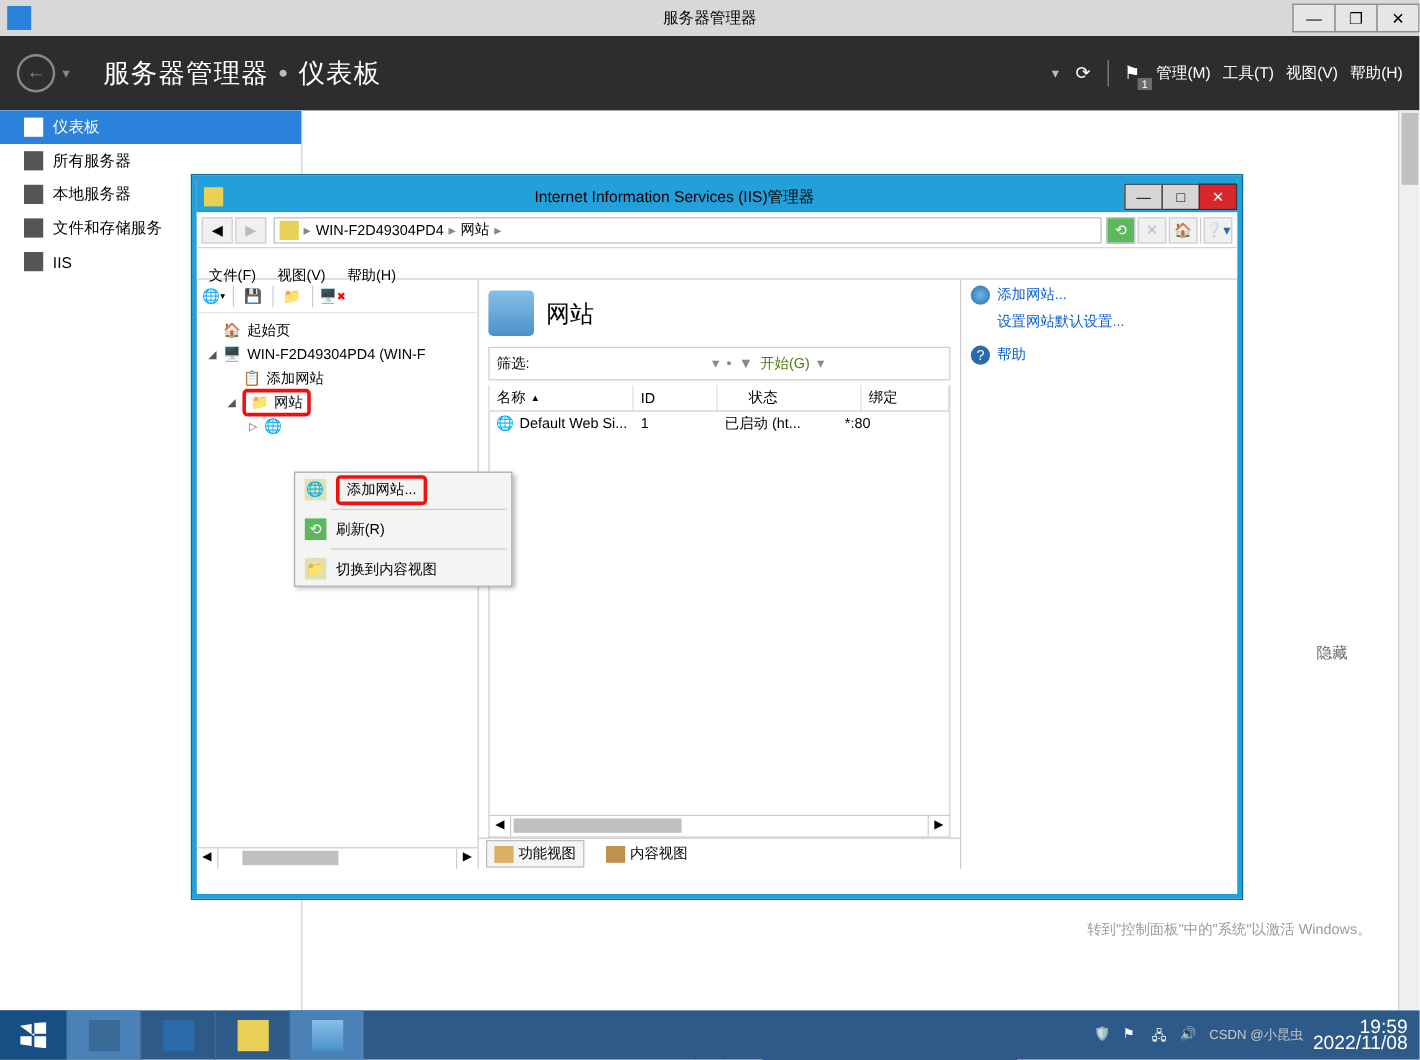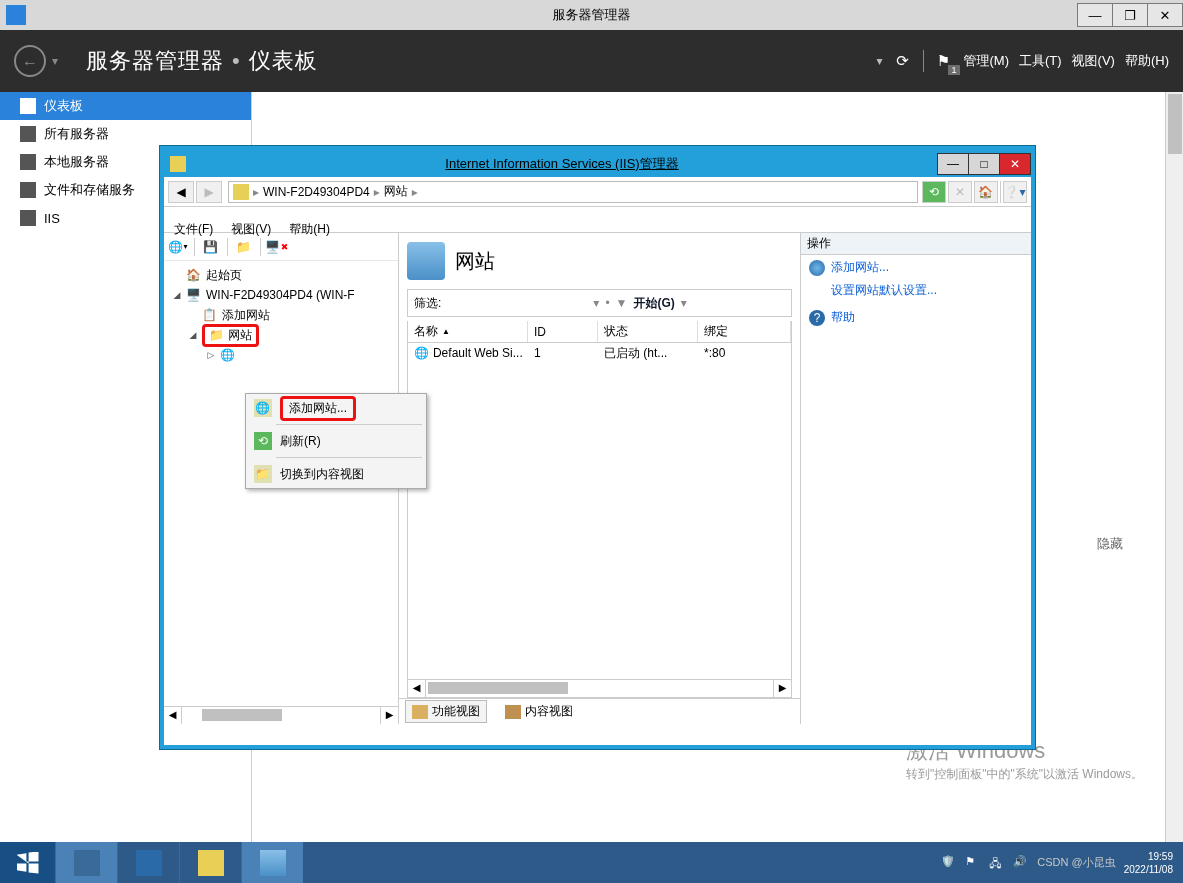--- a/index.html
+++ b/index.html
@@ -36,21 +36,21 @@
 
 .sm-main{flex:1;position:relative;}
 .sm-welcome{padding:14px 26px;font-size:15px;color:#5a5a5a;font-weight:bold;}
 .sm-vscroll{position:absolute;right:0;top:0;bottom:41px;width:18px;background:#efefef;border-left:1px solid #ccc;}
 .sm-vscroll .thumb{width:14px;height:60px;background:#c0c0c0;margin:2px auto;}
 
 
 .iis-window{position:absolute;left:160px;top:146px;width:875px;height:603px;border:4px solid #23a0da;background:#fff;box-shadow:0 0 0 1px #0b6b92;}
 .iis-titlebar{height:27px;background:#23a0da;display:flex;align-items:center;color:#000;}
 .iis-titlebar .icon{width:16px;height:16px;margin-left:6px;background:#e8cf55;}
-.iis-title{flex:1;text-align:center;font-size:13px;text-decoration:underline;}
+.iis-title{flex:1;text-align:center;font-size:13px;}
 .iis-winbtns{display:flex;height:22px;}
 .iis-wb{width:32px;border:1px solid #333;margin-left:-1px;display:flex;align-items:center;justify-content:center;font-size:12px;background:#d6d6d6;}
 .iis-wb.close{background:#d9272e;color:#fff;}
 
 .iis-addrbar{height:30px;border-bottom:1px solid #ccc;display:flex;align-items:center;padding:0 4px;background:#fff;}
 .iis-navbtns{display:flex;gap:2px;margin-right:6px;}
 .iis-navbtn{width:26px;height:22px;border:1px solid #ccc;background:#f0f0f0;display:flex;align-items:center;justify-content:center;}
 .iis-addr-box{flex:1;height:22px;border:1px solid #bbb;display:flex;align-items:center;padding:0 4px;gap:4px;background:#fff;}
 .iis-addr-box .sep{color:#888;}
 .iis-addr-icons{display:flex;gap:2px;margin-left:4px;}
@@ -131,21 +131,21 @@
 
 
 .taskbar{position:absolute;left:0;bottom:0;width:100%;height:41px;background:#2d5a88;display:flex;align-items:stretch;}
 .task-start{width:55px;background:#174f84;display:flex;align-items:center;justify-content:center;}
 .task-start .win{width:22px;height:22px;background:#fff;clip-path:polygon(0 15%,45% 8%,45% 45%,0 45%,0 55%,45% 55%,45% 92%,0 85%,0 45%,55% 45%,55% 5%,100% 0,100% 45%,55% 45%,55% 55%,100% 55%,100% 100%,55% 95%,55% 55%);}
 .task-btn{width:62px;border-left:1px solid #3a6a98;display:flex;align-items:center;justify-content:center;}
 .task-btn.active{background:#4a82b8;}
 .task-btn .ico{width:26px;height:26px;background:#e8b050;}
 .tray{margin-left:auto;display:flex;align-items:center;gap:8px;padding-right:10px;color:#fff;font-size:11px;}
 .tray .tico{width:16px;height:16px;}
-.tray .clock{text-align:right;line-height:13px;font-size:10px;}
+.tray .clock{text-align:right;line-height:13px;font-size:16px;}
 .csdn-mark{color:#c8c8c8;font-size:11px;}
 </style>
 </head>
 <body>
 
 <div class="desk-titlebar">
   <div class="icon"></div>
   <div class="desk-title">服务器管理器</div>
   <div class="desk-winbtns">
     <div class="wb">—</div>
@@ -206,21 +206,20 @@
   </div>
 
   <div class="hidden-btn">隐藏</div>
 
   <div class="bpa">
       <span>BPA 结果</span>
     </div>
   <div class="bpa2"></div>
 
   <div class="watermark">
-    <div class="l1">激活 Windows</div>
     <div class="l2">转到"控制面板"中的"系统"以激活 Windows。</div>
   </div>
 </div>
 
 <div class="iis-window">
   <div class="iis-titlebar">
     <div class="icon"></div>
     <div class="iis-title">Internet Information Services (IIS)管理器</div>
     <div class="iis-winbtns">
       <div class="iis-wb">—</div>
@@ -310,33 +309,33 @@
       <div class="iis-center-head">
         <div class="big-ico"></div>
         <div class="ttl">网站</div>
       </div>
       <div class="iis-filterbar">
         <span>筛选:</span>
         <input class="drop" style="">
         <span style="color:#888;">▾</span>
         <span style="color:#888;">•</span>
         <span class="go">▼</span>
-        <span style="color:#0f172a;font-weight:bold;">开始(G)</span>
+        <span style="color:#4d7c0f;">开始(G)</span>
         <span style="color:#888;">▾</span>
       </div>
       <div class="iis-grid">
         <div class="grid-hdr">
           <div class="gh" style="width:120px;">
               <span>名称</span>
               <span class="sort">▲</span>
             </div>
           <div class="gh" style="width:70px;">
               <span>ID</span>
             </div>
-          <div class="gh" style="width:100px;">
+          <div class="gh" style="width:100px;margin-left:20px;">
               <span>状态</span>
             </div>
           <div class="gh" style="flex:1;">
               <span>绑定</span>
             </div>
         </div>
         <div class="grid-body">
           <div class="grid-row">
             <div class="gc" style="width:120px;display:flex;align-items:center;gap:4px;">
                 <span>🌐</span>
@@ -361,21 +360,20 @@
             <span>功能视图</span>
           </div>
         <div class="vtab">
             <div class="vico" style="background:#c09050;"></div>
             <span>内容视图</span>
           </div>
       </div>
     </div>
 
     <div class="iis-right">
-      <div class="iis-panel-hdr">操作</div>
       <div class="lnk">
           <div class="lico" style="background:radial-gradient(#6fb6e8,#2a6aa8);"></div>
           <span>添加网站...</span>
         </div>
       <div class="sub">设置网站默认设置...</div>
       <div class="lnk">
           <div class="lico" style="background:#2a6aa8;color:#fff;text-align:center;line-height:16px;">?</div>
           <span>帮助</span>
         </div>
     </div>

